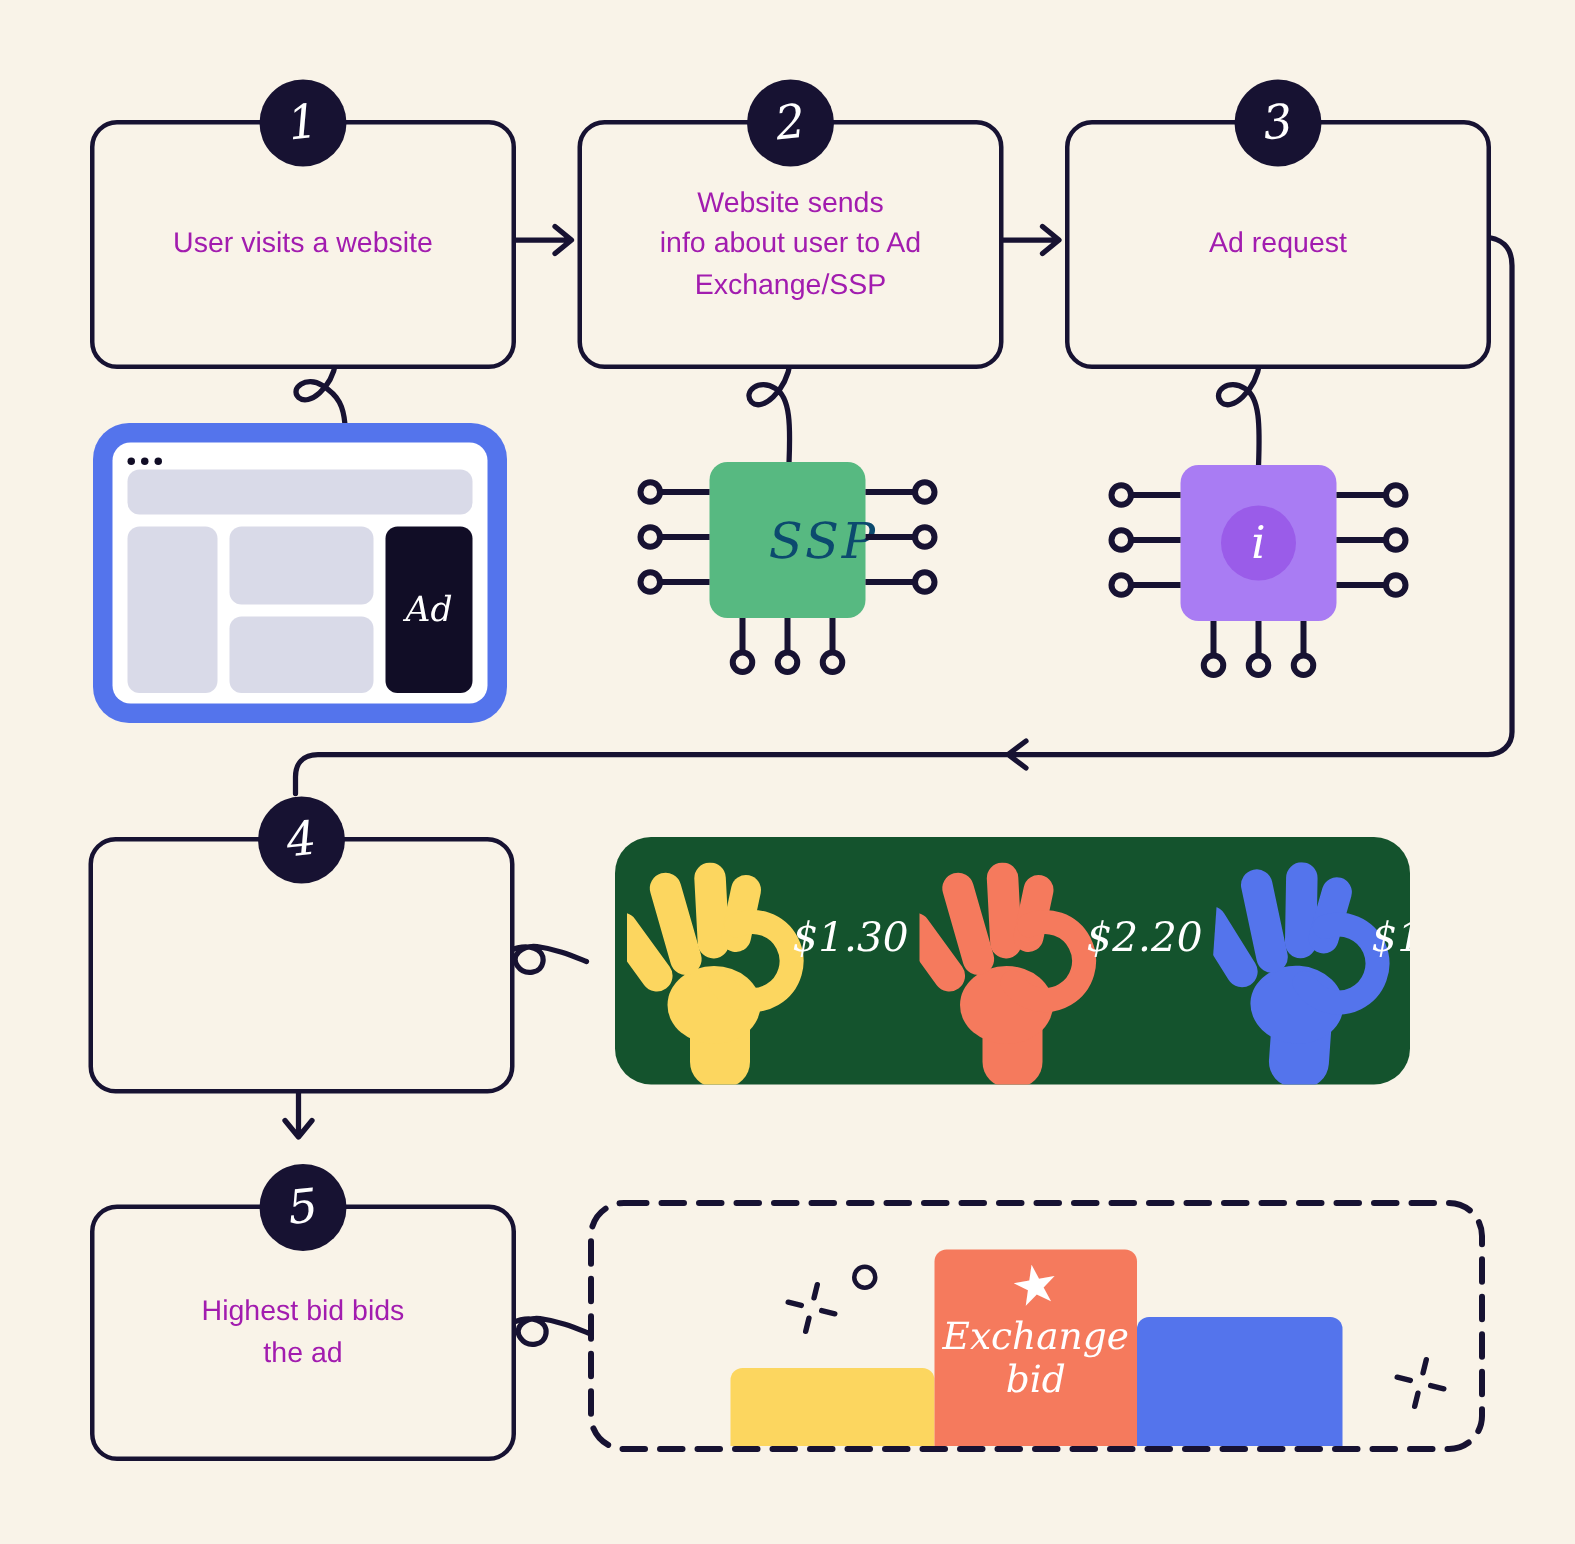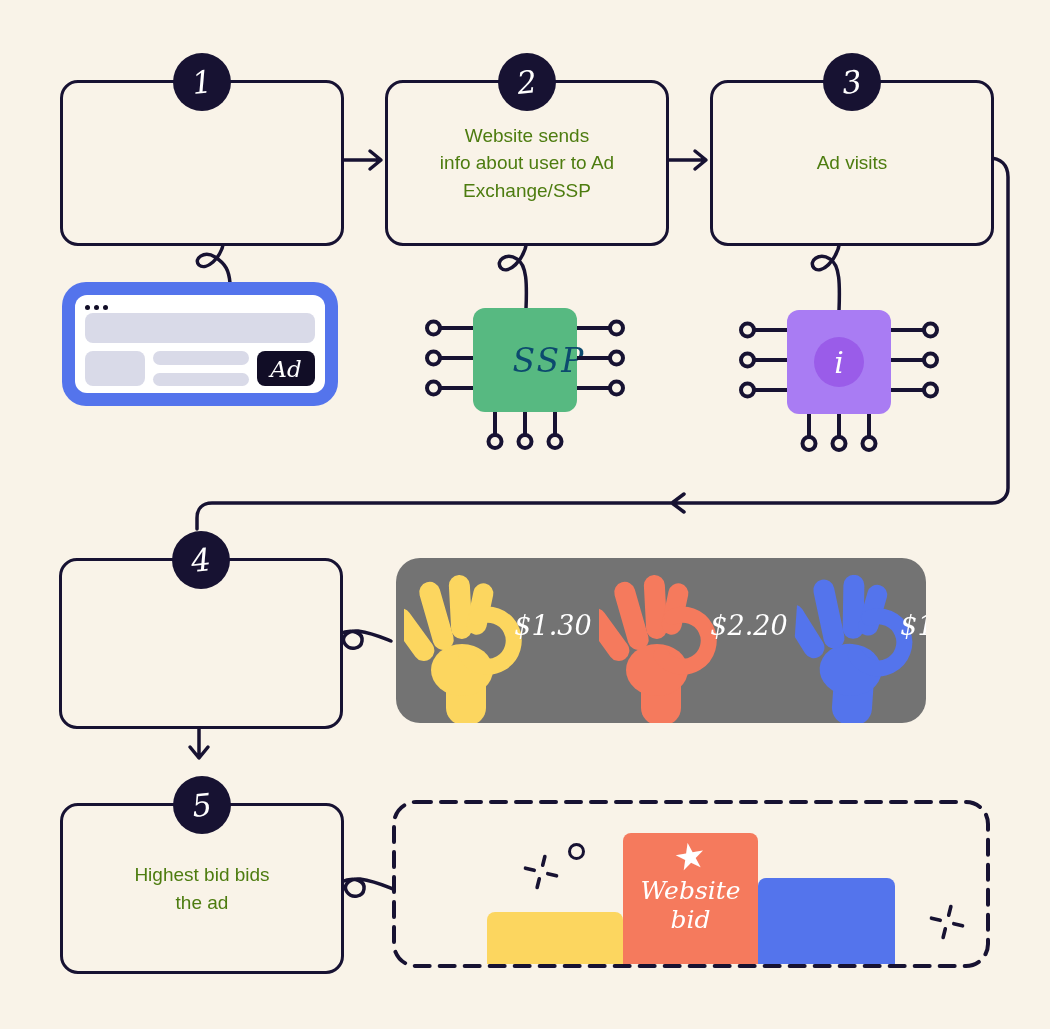--- a/index.html
+++ b/index.html
@@ -3,34 +3,34 @@
 <meta charset="utf-8">
 <style>
   html,body{margin:0;padding:0;background:#f9f3e8;}
   #canvas{position:relative;width:1050px;height:1029px;background:#f9f3e8;overflow:hidden;
           font-family:"Liberation Sans",sans-serif;color:#2b2551;}
   svg{display:block;}
 
   
   .box{position:absolute;border:3px solid #171232;border-radius:18px;background:#f9f3e8;
        display:flex;align-items:center;justify-content:center;text-align:center;}
-  .box-label{white-space:pre-line;font-size:19px;line-height:1.45;color:#4d7c0f;width:92%;}
+  .box-label{white-space:pre-line;font-size:19px;line-height:1.45;color:#a21caf;width:92%;}
   .badge{position:absolute;top:-30px;left:50%;transform:translateX(-50%);width:58px;height:58px;
          border-radius:50%;background:#171232;color:#fff;display:flex;align-items:center;justify-content:center;}
   .badge span{font-family:"DejaVu Serif",serif;font-style:italic;font-size:31px;transform:rotate(-6deg);}
   #box1{left:60px;top:80px;width:278px;height:160px;}
   #box2{left:385px;top:80px;width:278px;height:160px;}
   #box3{left:710px;top:80px;width:278px;height:160px;}
   #box4{left:59px;top:558px;width:278px;height:165px;}
   #box5{left:60px;top:803px;width:278px;height:165px;}
 
   .script{font-family:"DejaVu Serif",serif;font-style:italic;}
 
   
-  #browser{position:absolute;left:62px;top:282px;width:276px;height:124px;background:#5474ec;
+  #browser{position:absolute;left:62px;top:282px;width:276px;height:200px;background:#5474ec;
            border-radius:24px;padding:13px;box-sizing:border-box;}
   #browser .screen{width:100%;height:100%;background:#fff;border-radius:12px;padding:7px 10px;box-sizing:border-box;
                    display:flex;flex-direction:column;}
   .dots{display:flex;gap:4px;height:11px;align-items:center;}
   .dots i{width:5px;height:5px;border-radius:50%;background:#110d26;display:block;}
   .bar-header{height:30px;background:#d9dae8;border-radius:8px;margin-bottom:8px;}
   .wire-row{display:flex;gap:8px;flex:1;}
   .wire-left{width:60px;background:#d9dae8;border-radius:8px;}
   .wire-mid{flex:1;display:flex;flex-direction:column;gap:8px;}
   .wire-mid div{flex:1;background:#d9dae8;border-radius:8px;}
@@ -49,21 +49,21 @@
   .pin-l::before{content:'';position:absolute;left:-16px;top:50%;transform:translateY(-50%);
                  width:9px;height:9px;border:4px solid #171232;border-radius:50%;background:#f9f3e8;}
   .pin-r{right:-32px;width:32px;height:4px;}
   .pin-r::before{content:'';position:absolute;right:-16px;top:50%;transform:translateY(-50%);
                  width:9px;height:9px;border:4px solid #171232;border-radius:50%;background:#f9f3e8;}
   .pin-b{bottom:-22px;width:4px;height:22px;}
   .pin-b::before{content:'';position:absolute;bottom:-16px;left:50%;transform:translateX(-50%);
                  width:9px;height:9px;border:4px solid #171232;border-radius:50%;background:#f9f3e8;}
 
   
-  #bids-panel{position:absolute;left:396px;top:558px;width:530px;height:165px;background:#737373;
+  #bids-panel{position:absolute;left:410px;top:558px;width:530px;height:165px;background:#14532d;
               border-radius:24px;overflow:hidden;}
   .hand{position:absolute;bottom:-2px;width:120px;height:150px;}
   .hand-yellow{left:8px;}  .hand-yellow .hf{fill:#fcd65f;} .hand-yellow .hs{stroke:#fcd65f;}
   .hand-orange{left:203px;}.hand-orange .hf{fill:#f57a5d;} .hand-orange .hs{stroke:#f57a5d;}
   .hand-blue{left:398px;transform:rotate(4deg);}  .hand-blue .hf{fill:#5474ec;} .hand-blue .hs{stroke:#5474ec;}
   .bid-amount{position:absolute;top:52px;width:100px;text-align:center;color:#fff;font-size:27px;}
   .bid-1{left:107px;} .bid-2{left:303px;text-align:center;} .bid-3{left:493px;}
 
   
   #podium{position:absolute;left:392px;top:800px;width:598px;height:168px;}
@@ -106,34 +106,35 @@
 
     <path d="M339 634 C353 628 363 633 362 641 C361 649 350 651 345 644 C340 637 348 630 358 631 C372 633 381 637 391 641"></path>
 
     <path d="M341 882 C355 876 365 881 364 889 C363 897 352 899 347 892 C342 885 350 878 360 879 C374 881 383 885 393 889"></path>
   </svg>
 
   <div class="box" id="box1">
     <div class="badge">
         <span>1</span>
       </div>
+    <div class="box-label">User visits a website</div>
   </div>
   <div class="box" id="box2">
     <div class="badge">
         <span>2</span>
       </div>
     <div class="box-label">Website sends
 info about user to Ad
 Exchange/SSP</div>
   </div>
   <div class="box" id="box3">
     <div class="badge">
         <span>3</span>
       </div>
-    <div class="box-label">Ad visits</div>
+    <div class="box-label">Ad request</div>
   </div>
   <div class="box" id="box4">
     <div class="badge">
         <span>4</span>
       </div>
   </div>
   <div class="box" id="box5">
     <div class="badge">
         <span>5</span>
       </div>
@@ -229,21 +230,21 @@
     <div class="bid-amount script bid-3">$1.90</div>
   </div>
 
   <div id="podium">
     <svg class="dash-border" width="598" height="168" viewBox="0 0 598 168">
       <rect x="2" y="2" width="594" height="164" rx="22" fill="none" stroke="#171232" stroke-width="4" stroke-dasharray="15 10" stroke-linecap="round"></rect>
     </svg>
     <div class="pbar pbar-yellow"></div>
     <div class="pbar pbar-orange">
       <div class="star">★</div>
-      <div class="winner-label script">Website
+      <div class="winner-label script">Exchange
 bid</div>
     </div>
     <div class="pbar pbar-blue"></div>
     <span class="sparkle-circle"></span>
     <svg class="sparkle sparkle-left" width="36" height="36" viewBox="0 0 36 36">
       <g stroke="#171232" stroke-width="3.6" stroke-linecap="round" fill="none" transform="rotate(14 18 18)">
         <path d="M18 2 V11"></path>
           <path d="M18 25 V34"></path>
           <path d="M2 18 H11"></path>
           <path d="M25 18 H34"></path>

